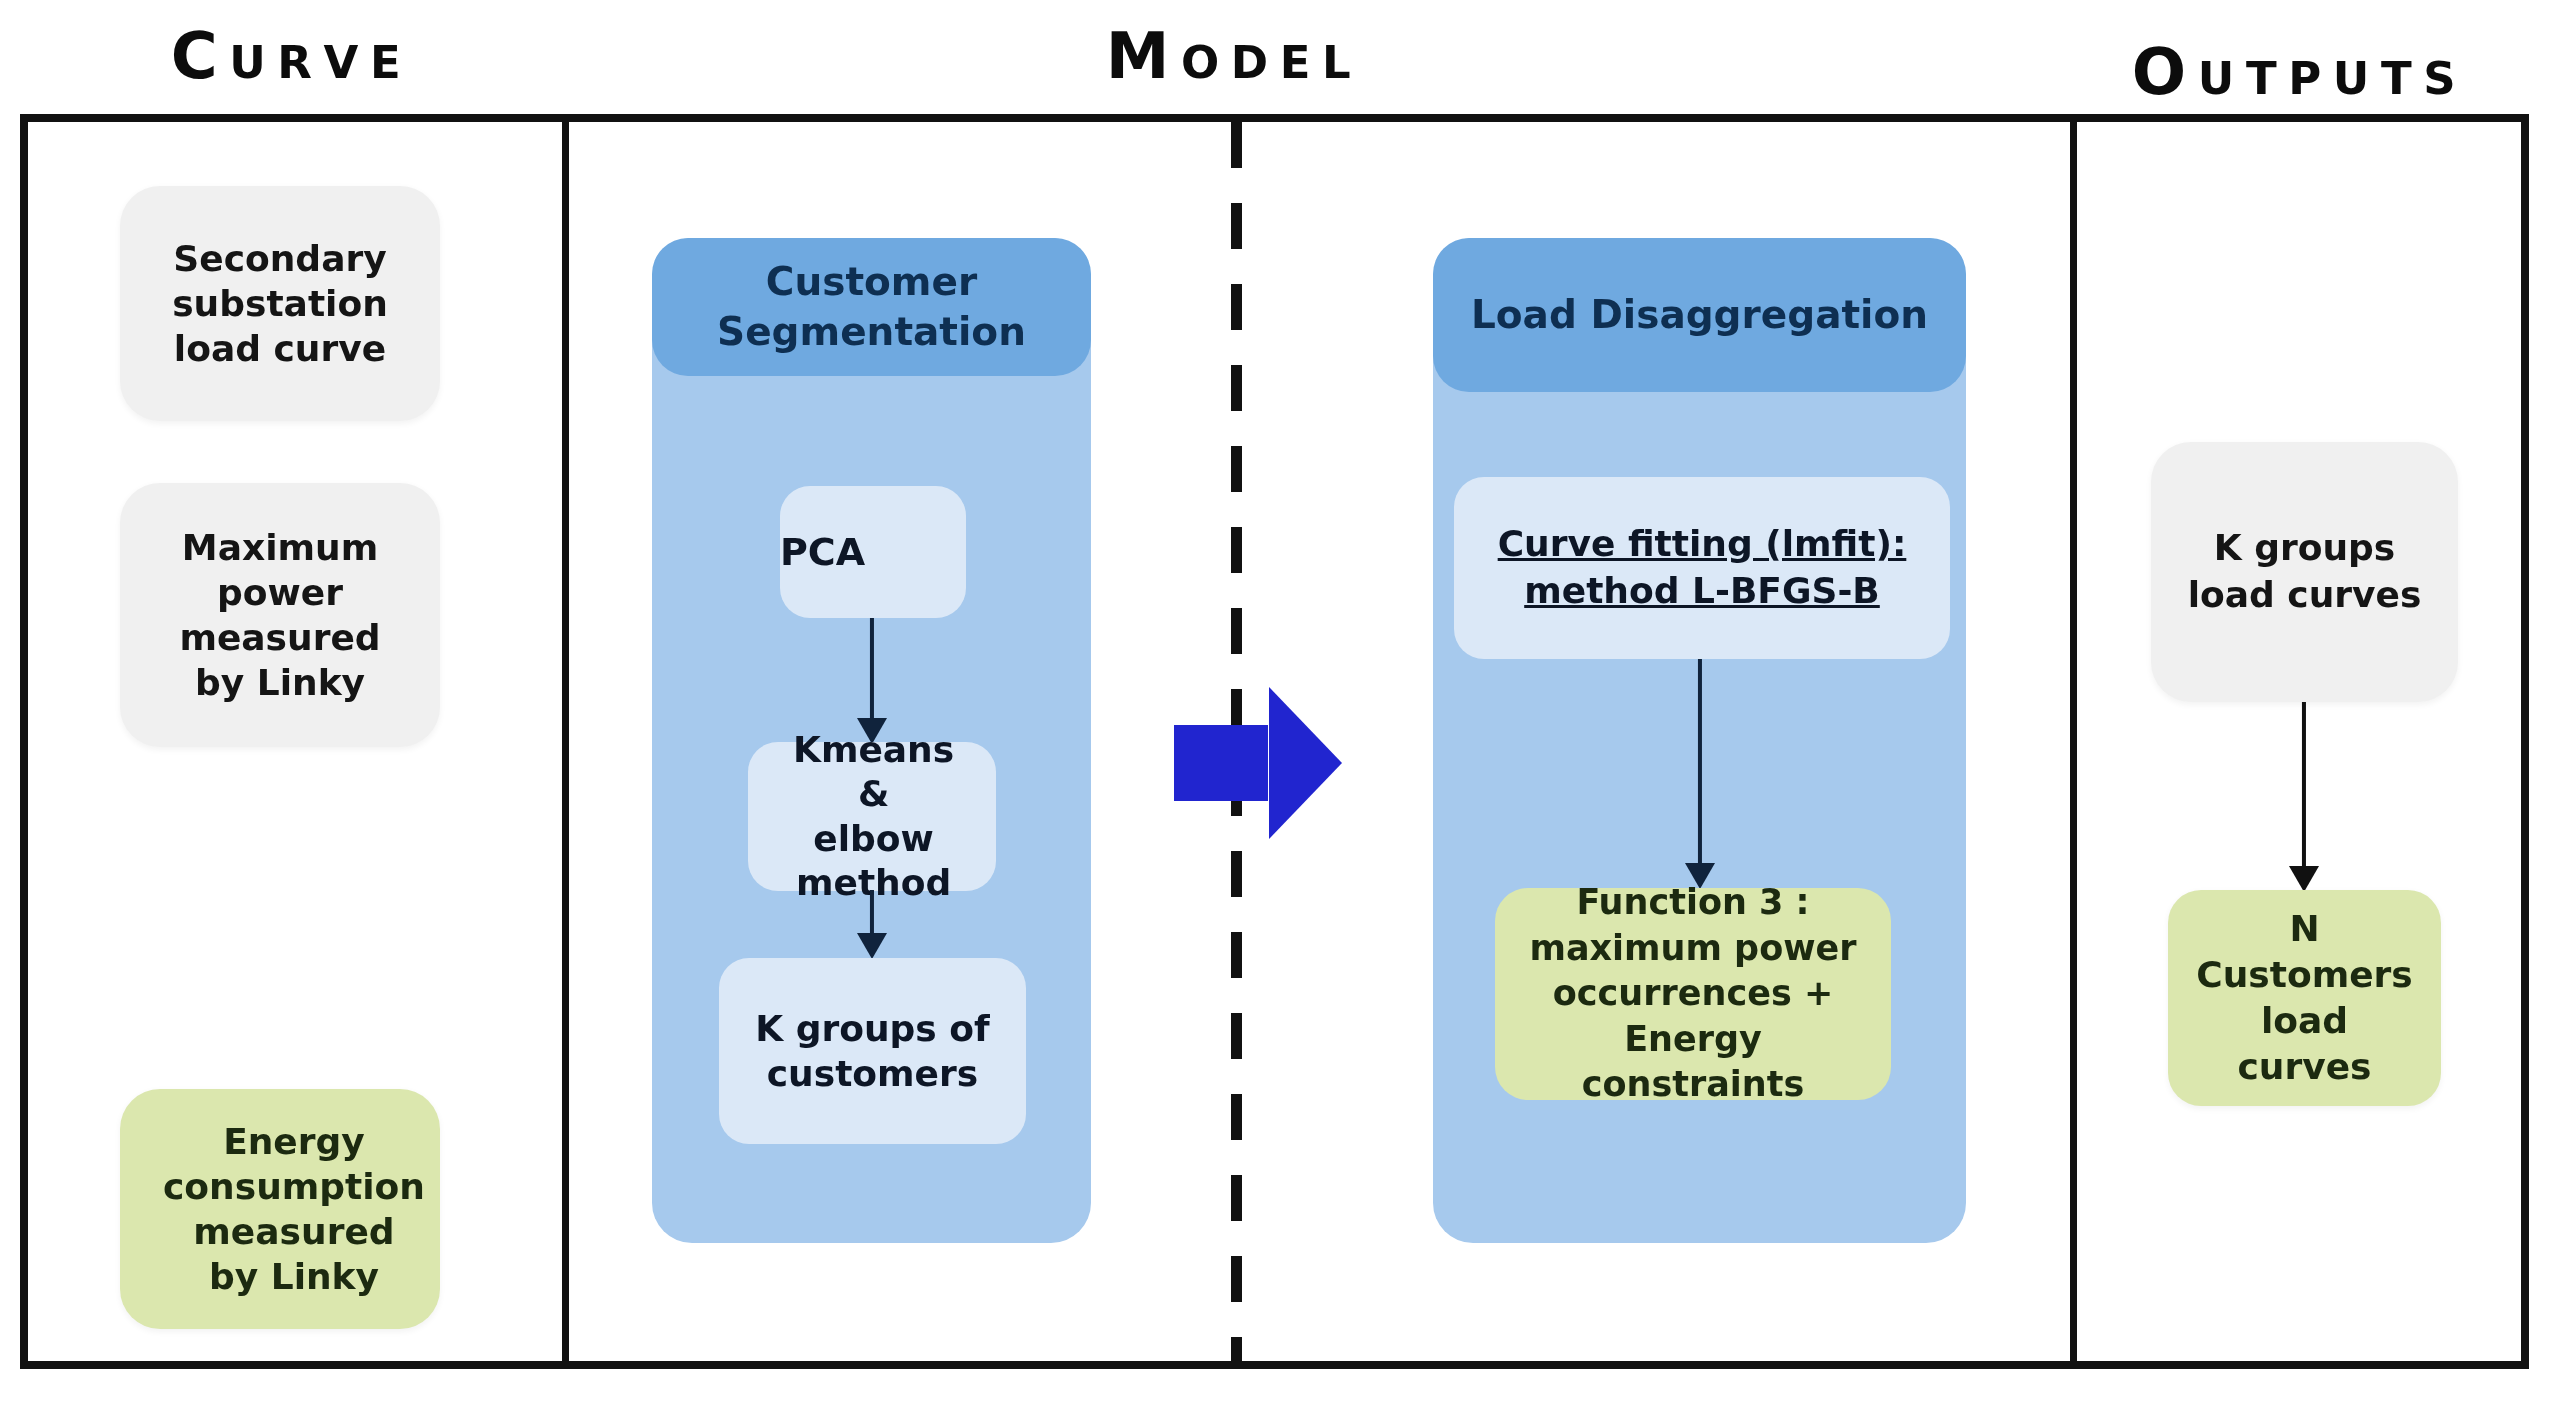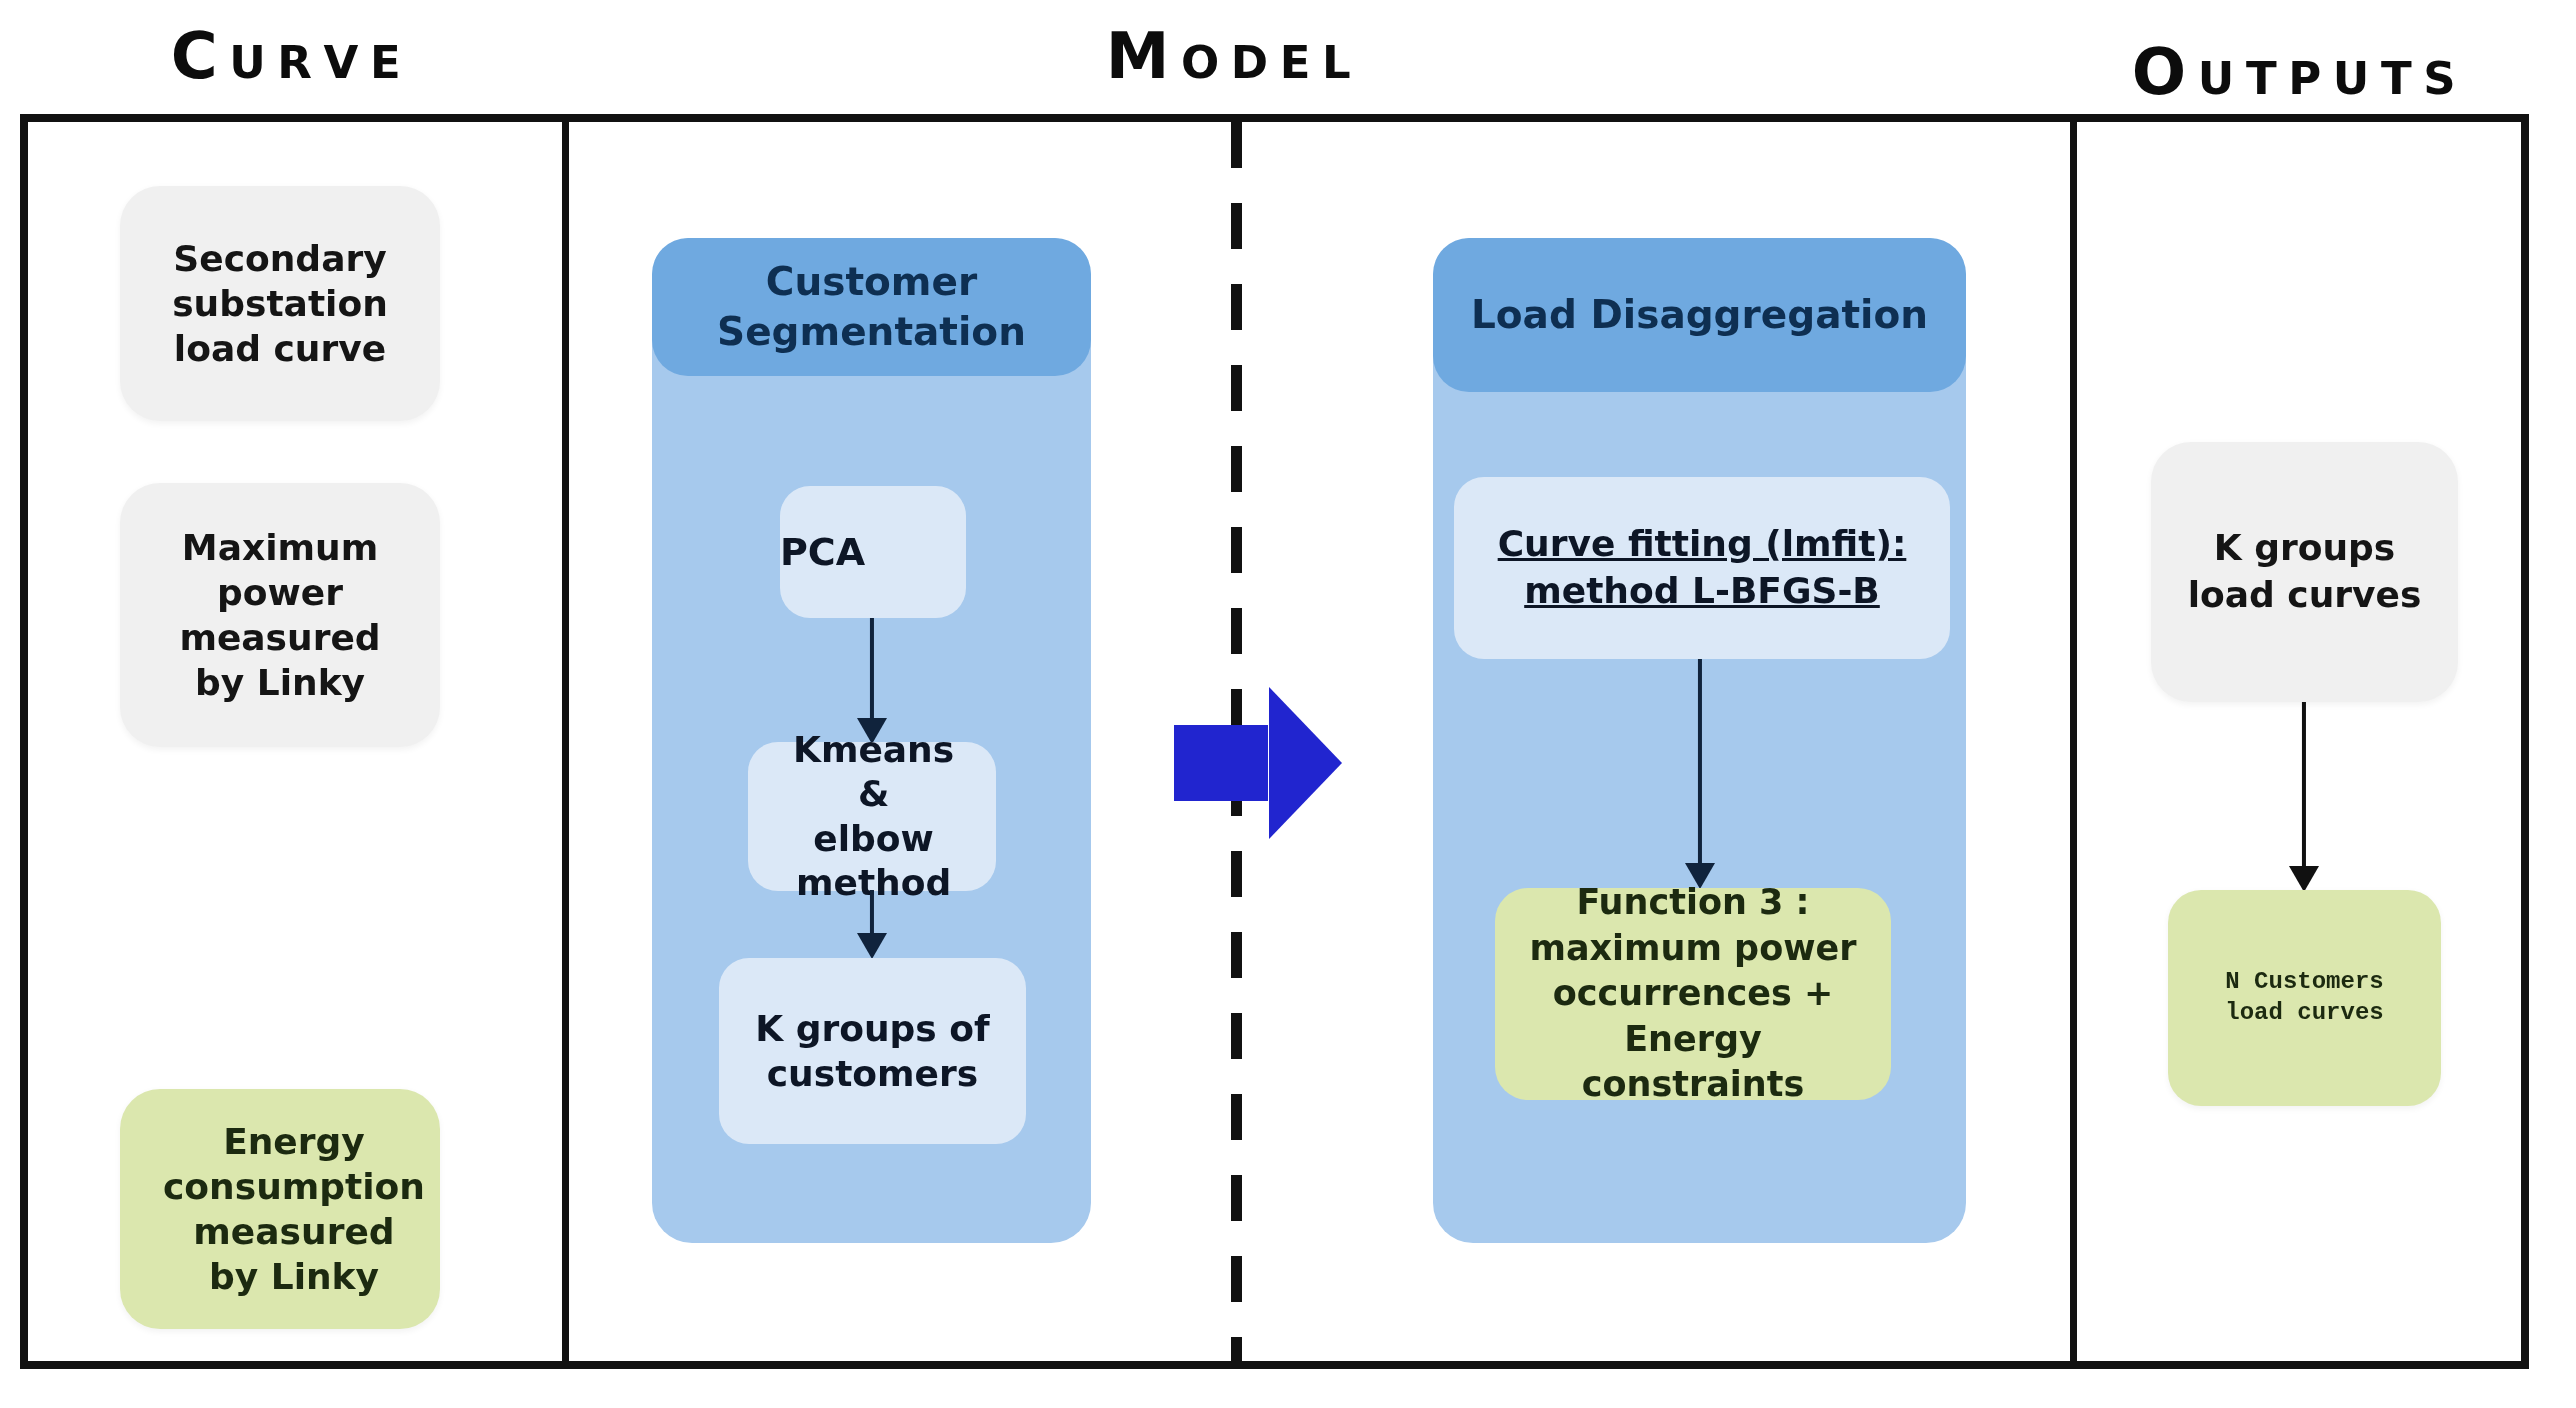--- a/index.html
+++ b/index.html
@@ -106,21 +106,21 @@
 
   
   #step-pca     { left: 780px;  top: 486px;  width: 186px; height: 132px; font-size: 38px; }
   #step-kmeans  { left: 748px;  top: 742px;  width: 248px; height: 149px; font-size: 36px; line-height: 1.23; padding: 0 45px; }
   #step-kgroups { left: 719px;  top: 958px; width: 307px; height: 186px; font-size: 36px; line-height: 1.25; padding: 0 25.6px; }
   #step-curvefit { left: 1454px; top: 477px; width: 496px; height: 182px; font-size: 36px; line-height: 1.3; padding: 0 16.5px; text-decoration: underline; }
   #step-function3 { left: 1495px; top: 888px; width: 396px; height: 212px; font-size: 35px; line-height: 1.3; padding: 0 16.5px; border-radius: 33px; box-shadow: none; }
 
   
   #out-1 { left: 2151px; top: 442px;  width: 307px; height: 260px; font-size: 36px; line-height: 1.3; padding: 0 36px; }
-  #out-2 { left: 2168px; top: 890px; width: 273px; height: 216px; font-size: 24px; line-height: 1.28; padding: 0 28px; border-radius: 33px; font-family: Liberation Mono, monospace; }
+  #out-2 { left: 2168px; top: 890px; width: 273px; height: 216px; font-size: 36px; line-height: 1.28; padding: 0 28px; border-radius: 33px; }
 
   
   .varrow { position: absolute; width: 36px; }
   .varrow .shaft {
     position: absolute; left: 50%; transform: translateX(-50%);
     top: 0; bottom: 25px; width: 4.1px;
     background: var(--line-dark, #10233c);
   }
   .varrow .head {
     position: absolute; left: 50%; transform: translateX(-50%);

